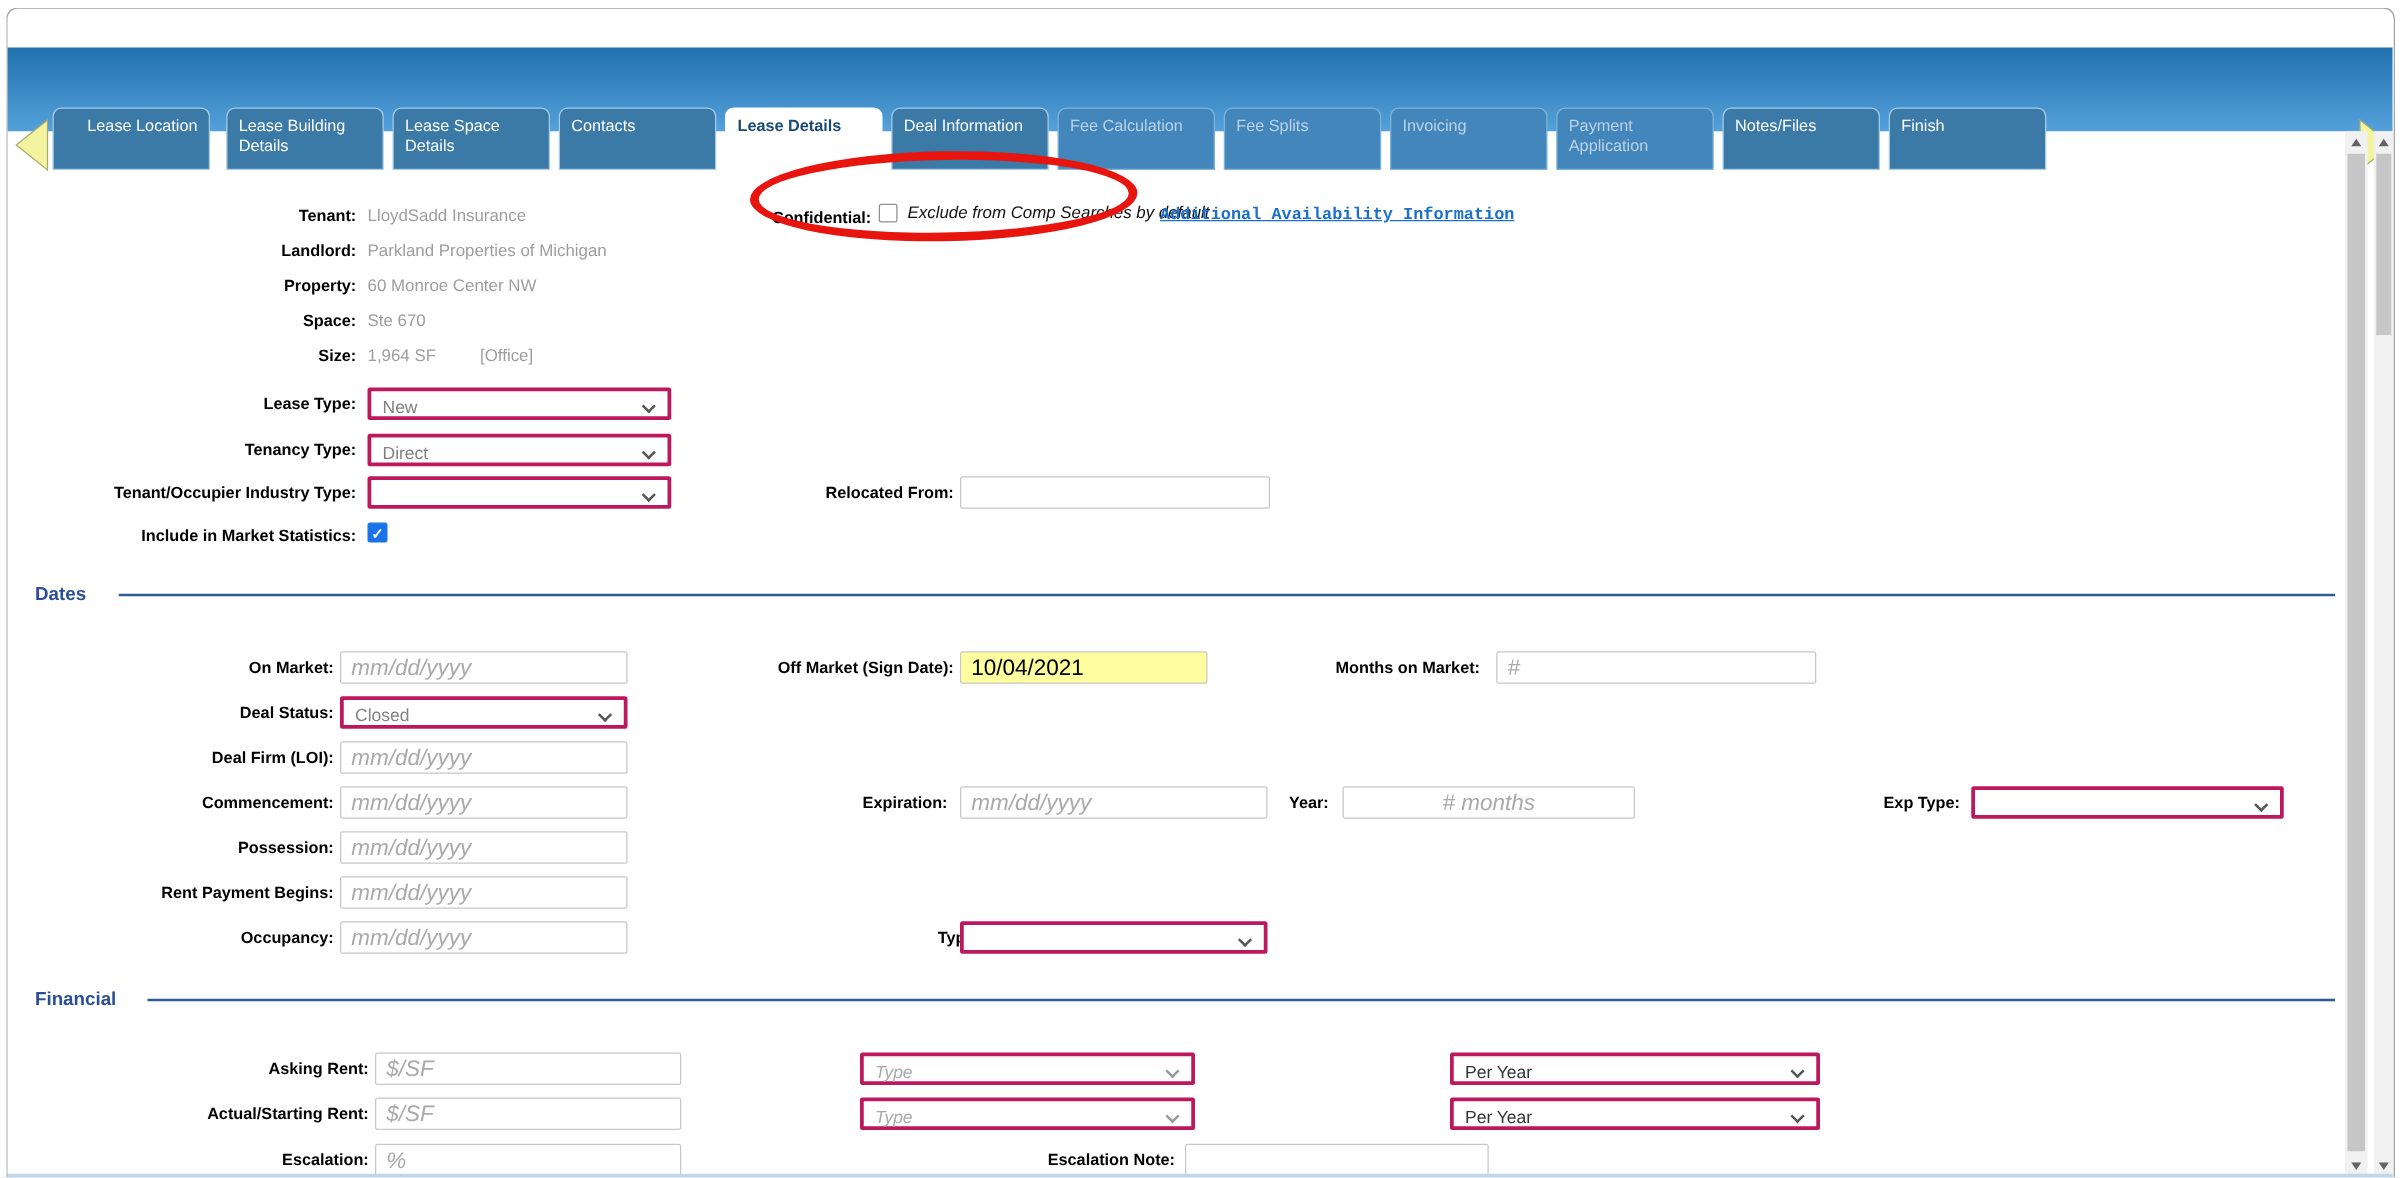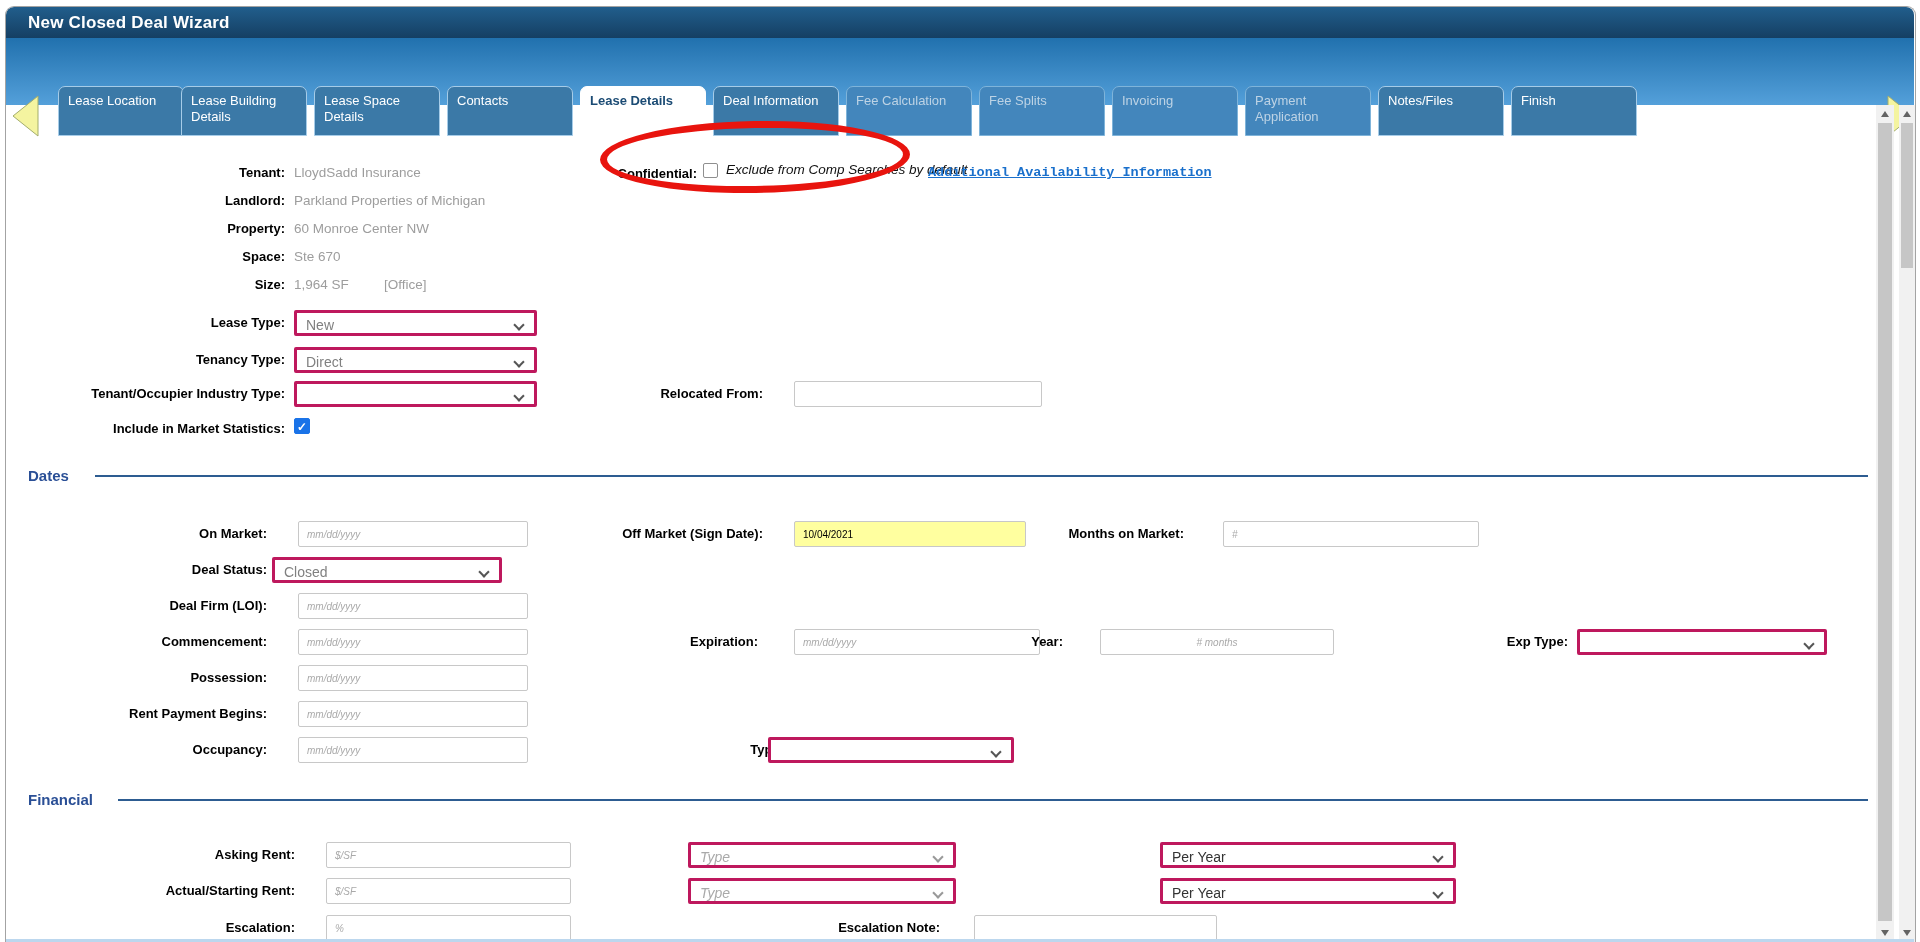--- a/index.html
+++ b/index.html
@@ -28,22 +28,22 @@
                   font-weight:bold; z-index:5; }
 
   .nav-arrow { position:absolute; top:56px; width:30px; height:44px; cursor:pointer; }
 
   
   .lbl { position:absolute; font-size:13px; font-weight:bold; color:#000;
          text-align:right; white-space:nowrap; }
   .val { position:absolute; font-size:13.5px; color:#9d9d9d; white-space:pre; }
 
   .inp { position:absolute; height:26px; border:1px solid #c8c8c8; background:#fff;
-         font-family:"Liberation Sans",sans-serif; font-size:10px; color:#000;
-         padding:0 8px; border-radius:2px;margin-left:26px; }
+         font-family:"Liberation Sans",sans-serif; font-size:18px; color:#000;
+         padding:0 8px; border-radius:2px; }
   .inp::placeholder { color:#a9a9a9; font-style:italic; opacity:1; }
   .inp.hl { background:#ffff9f; }
 
   .sel { position:absolute; height:26px; border:3px solid #be185d; background:#fff;
          border-radius:2px; cursor:pointer; }
   .sel .sel-txt { position:absolute; left:9px; top:4px; font-size:14px; color:#808080; }
   .sel .sel-txt.dark { color:#333; }
   .sel .sel-txt.ph { color:#a9a9a9; font-style:italic; }
   .chev { position:absolute; right:11px; top:8px; width:8px; height:8px;
           border-right:2px solid #555; border-bottom:2px solid #555;
@@ -78,41 +78,38 @@
   .tri-dn { bottom:6px; border-top:6px solid #636363; }
 
   .bottom-edge { position:absolute; left:6px; top:939px; width:1908px; height:3px;
                  background:#bcd7ee; }
 </style>
 </head>
 <body>
 
 <div id="app">
 
-  <div class="titlebar">
-    <div class="title">New Closed Deal Wizard</div>
-  </div>
 
   <div class="tabstrip">
     <div class="nav-arrow" style="left:4px;">
       <span>
         <svg width="30" height="44">
             <polygon points="28,2 28,42 3,22" fill="#f4f4a0" stroke="#a3ad6d" stroke-width="1"></polygon>
           </svg>
       </span>
     </div>
     <div class="nav-arrow" style="left:1880px;">
       <span>
         <svg width="30" height="44">
             <polygon points="2,2 2,42 27,22" fill="#f4f4a0" stroke="#a3ad6d" stroke-width="1"></polygon>
           </svg>
       </span>
     </div>
 
-    <div class="tab enabled" style="left:52px;"><span>Lease Location</span></div>
+    <div class="tab enabled" style="left:36px;text-align:right;"><span>Lease Location</span></div>
     <div class="tab enabled" style="left:175px;"><span>Lease Building Details</span></div>
     <div class="tab enabled" style="left:308px;"><span>Lease Space Details</span></div>
     <div class="tab enabled" style="left:441px;"><span>Contacts</span></div>
     <div class="tab active" style="left:574px;"><span>Lease Details</span></div>
     <div class="tab enabled" style="left:707px;"><span>Deal Information</span></div>
     <div class="tab disabled" style="left:840px;"><span>Fee Calculation</span></div>
     <div class="tab disabled" style="left:973px;"><span>Fee Splits</span></div>
     <div class="tab disabled" style="left:1106px;"><span>Invoicing</span></div>
     <div class="tab disabled" style="left:1239px;"><span>Payment Application</span></div>
     <div class="tab enabled" style="left:1372px;"><span>Notes/Files</span></div>
@@ -161,21 +158,21 @@
   <div class="lbl" style="left:600px;top:386px;width:163px;">Relocated From:</div>
   <input class="inp" style="left: 768px; top: 381px; width: 248px;">
 
   <div class="section-title" style="left:28px;top:467px;">Dates</div>
   <div class="rule" style="left:95px;top:475px;width:1773px;"></div>
 
   <div class="lbl" style="left:80px;top:526px;width:187px;">On Market:</div>
   <input class="inp" style="left: 272px; top: 521px; width: 230px;" placeholder="mm/dd/yyyy">
 
   <div class="lbl" style="left:560px;top:526px;width:203px;">Off Market (Sign Date):</div>
-  <input class="inp hl" style="left: 768px; top: 521px; width: 232px;" value="10/04/2021">
+  <input class="inp hl" style="left: 768px; top: 521px; width: 198px;" value="10/04/2021">
 
   <div class="lbl" style="left:1000px;top:526px;width:184px;">Months on Market:</div>
   <input class="inp" style="left: 1197px; top: 521px; width: 256px;" placeholder="#">
 
   <div class="lbl" style="left:80px;top:562px;width:187px;">Deal Status:</div>
   <div class="sel" style="left:272px;top:557px;width:230px;">
     <span class="sel-txt">Closed</span>
     <span class="chev"></span>
   </div>
 

